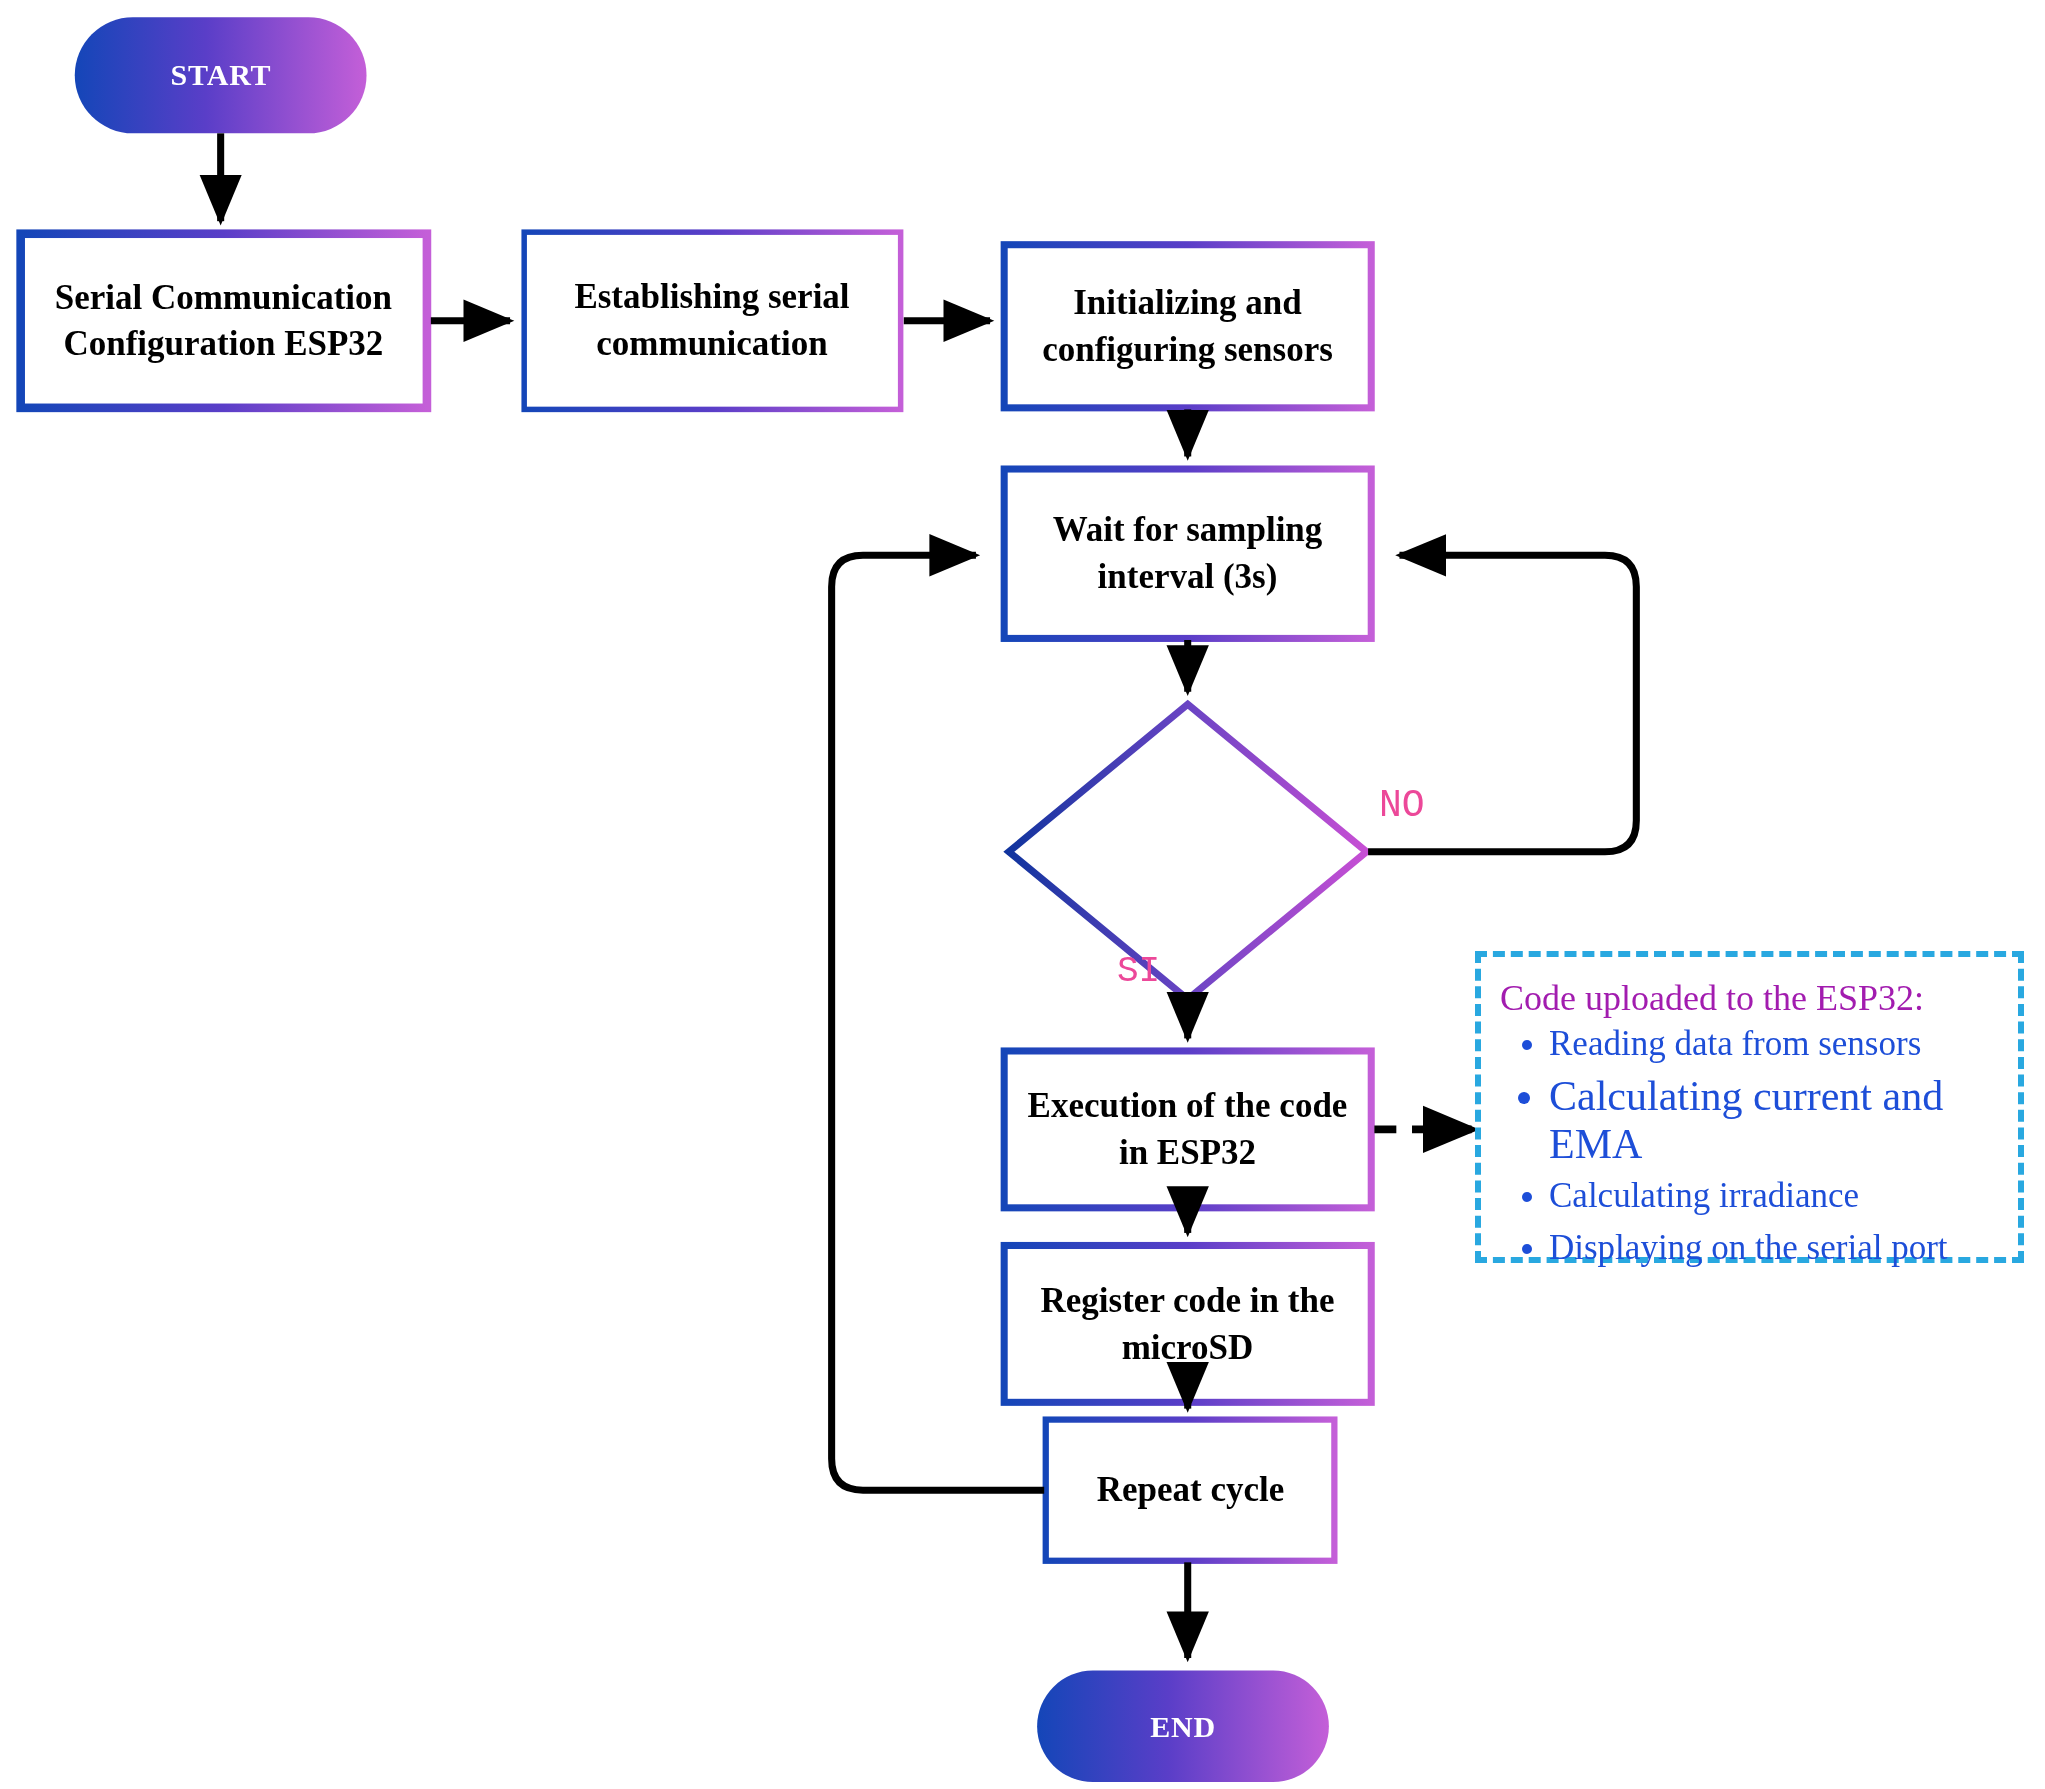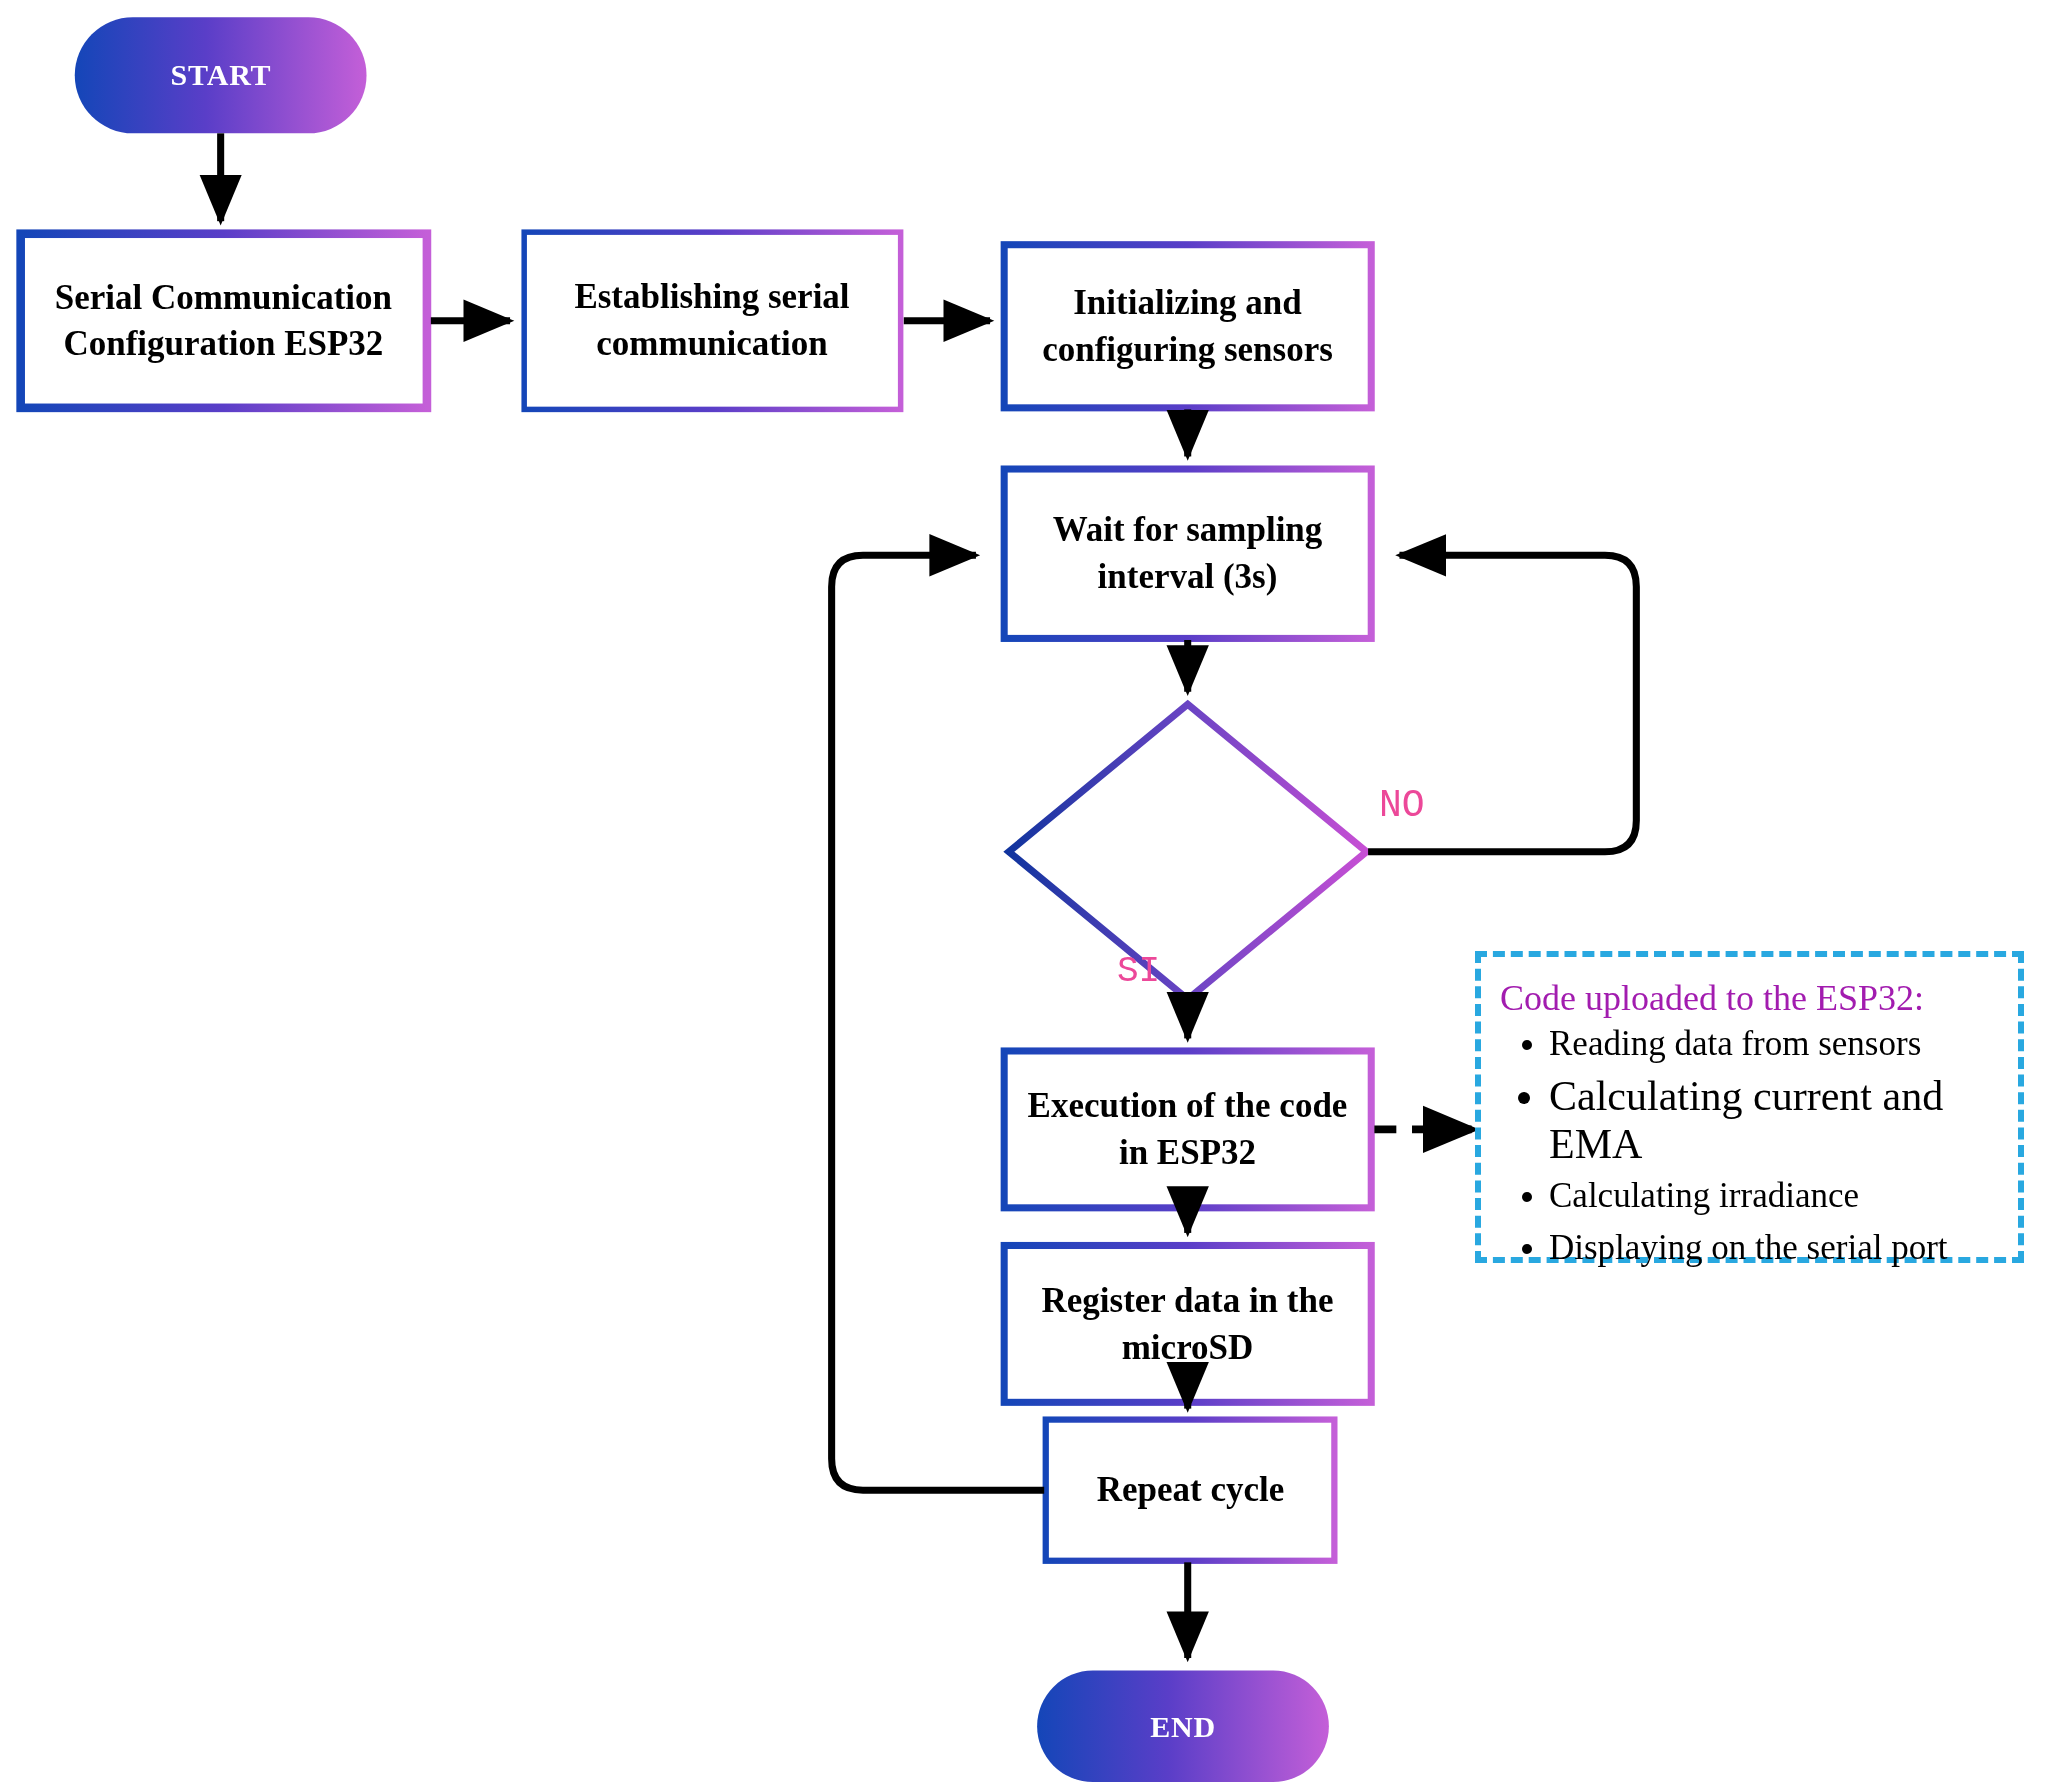--- a/index.html
+++ b/index.html
@@ -61,21 +61,21 @@
     color: #a21caf;
   }
   .callout-list {
     margin: 4.7px 0 0 0;
     padding-left: 49px;
     list-style: disc;
   }
   .callout-list li {
     font-family: "Liberation Serif", "DejaVu Serif", serif;
     font-weight: normal;
-    color: #000000;
+    color: #1d4ed8;
     margin-bottom: 7.8px;
   }
 </style>
 </head>
 <body>
 
 <div id="stage">
 
   <svg class="layer" viewBox="0 0 2608 2281">
     <defs>
@@ -155,21 +155,21 @@
   <div class="node-label" style="left:1004px; top:245px; width:367px; height:163px; font-size:35px;">Initializing and
 configuring sensors</div>
 
   <div class="node-label" style="left:1004px; top:469px; width:367px; height:169px; font-size:35px;">Wait for sampling
 interval (3s)</div>
 
 
   <div class="node-label" style="left:1004px; top:1051px; width:367px; height:157px; font-size:35px;">Execution of the code
 in ESP32</div>
 
-  <div class="node-label" style="left:1004px; top:1246px; width:367px; height:157px; font-size:35px;">Register data in the
+  <div class="node-label" style="left:1004px; top:1246px; width:367px; height:157px; font-size:35px;">Register code in the
 microSD</div>
 
   <div class="node-label" style="left:1046px; top:1420px; width:289px; height:141px; font-size:35px;">Repeat cycle</div>
 
   <div class="node-label terminal-label" style="left:1037px; top:1671px; width:292px; height:111px; font-size:30px;">END</div>
 
   <div class="edge-label" style="left:1379px; top:784px; font-size:38px;">NO</div>
 
   <div class="edge-label" style="left:1117px; top:951px; font-size:36px;">SI</div>
 

